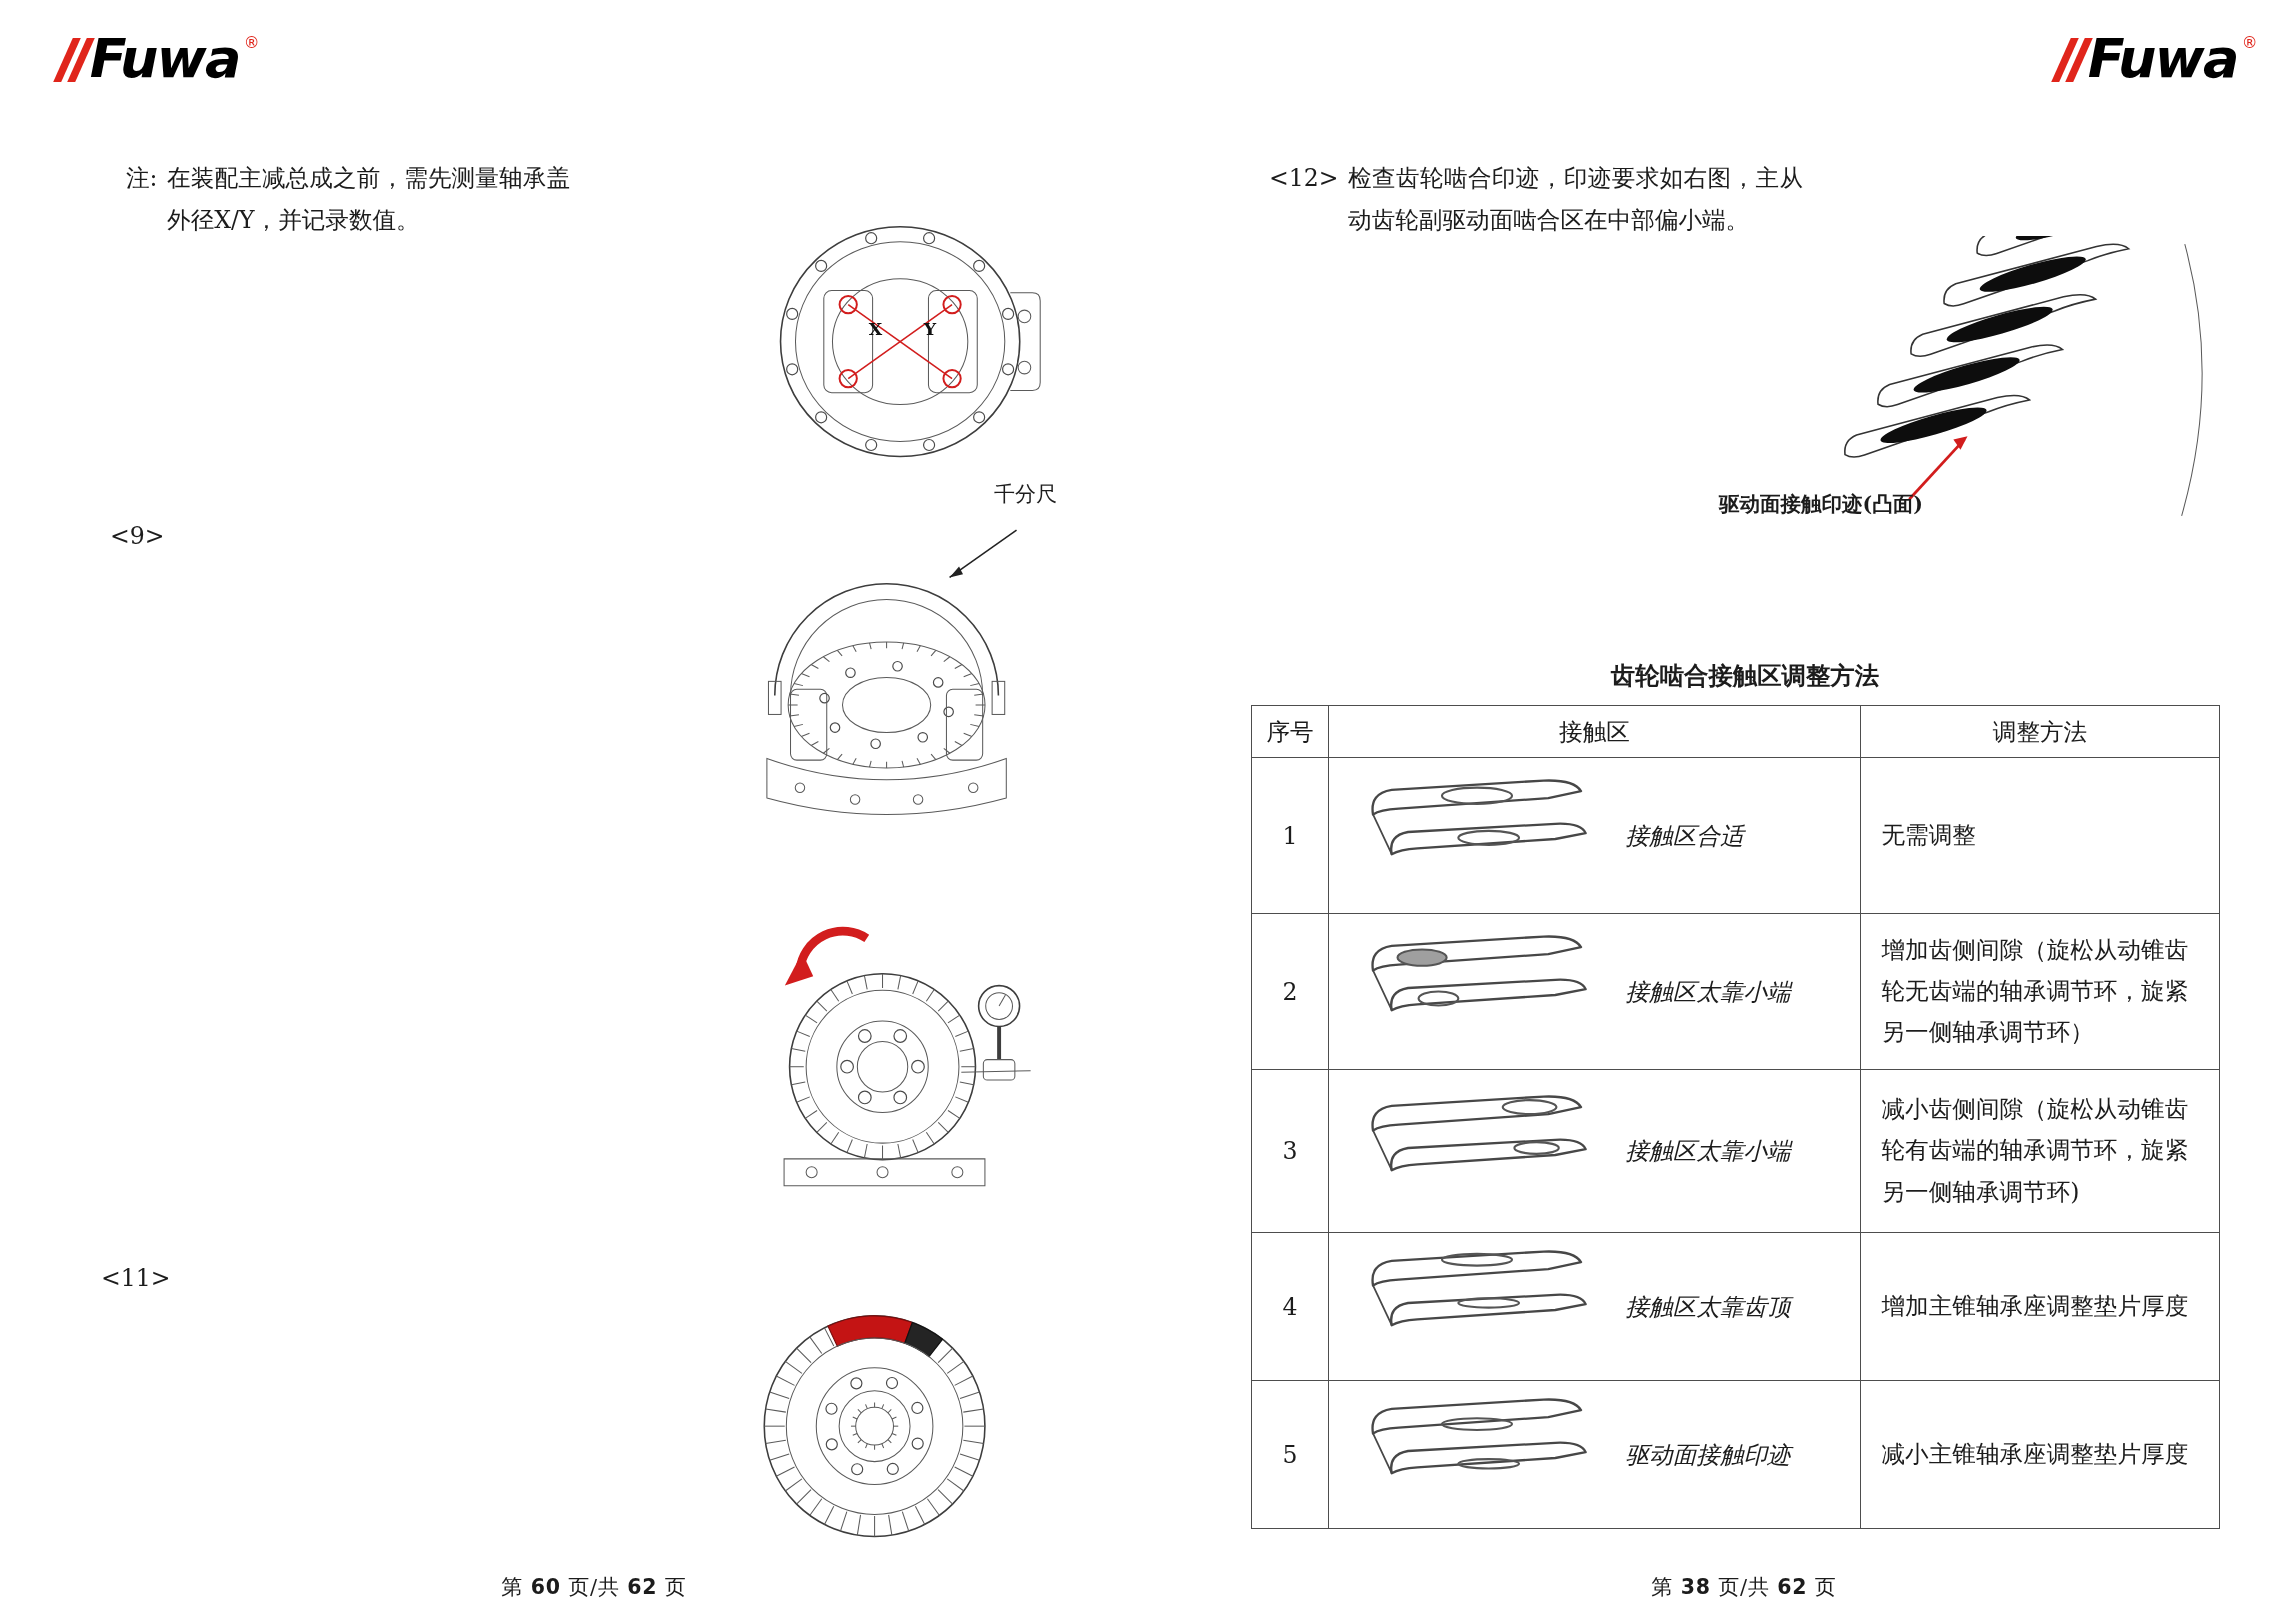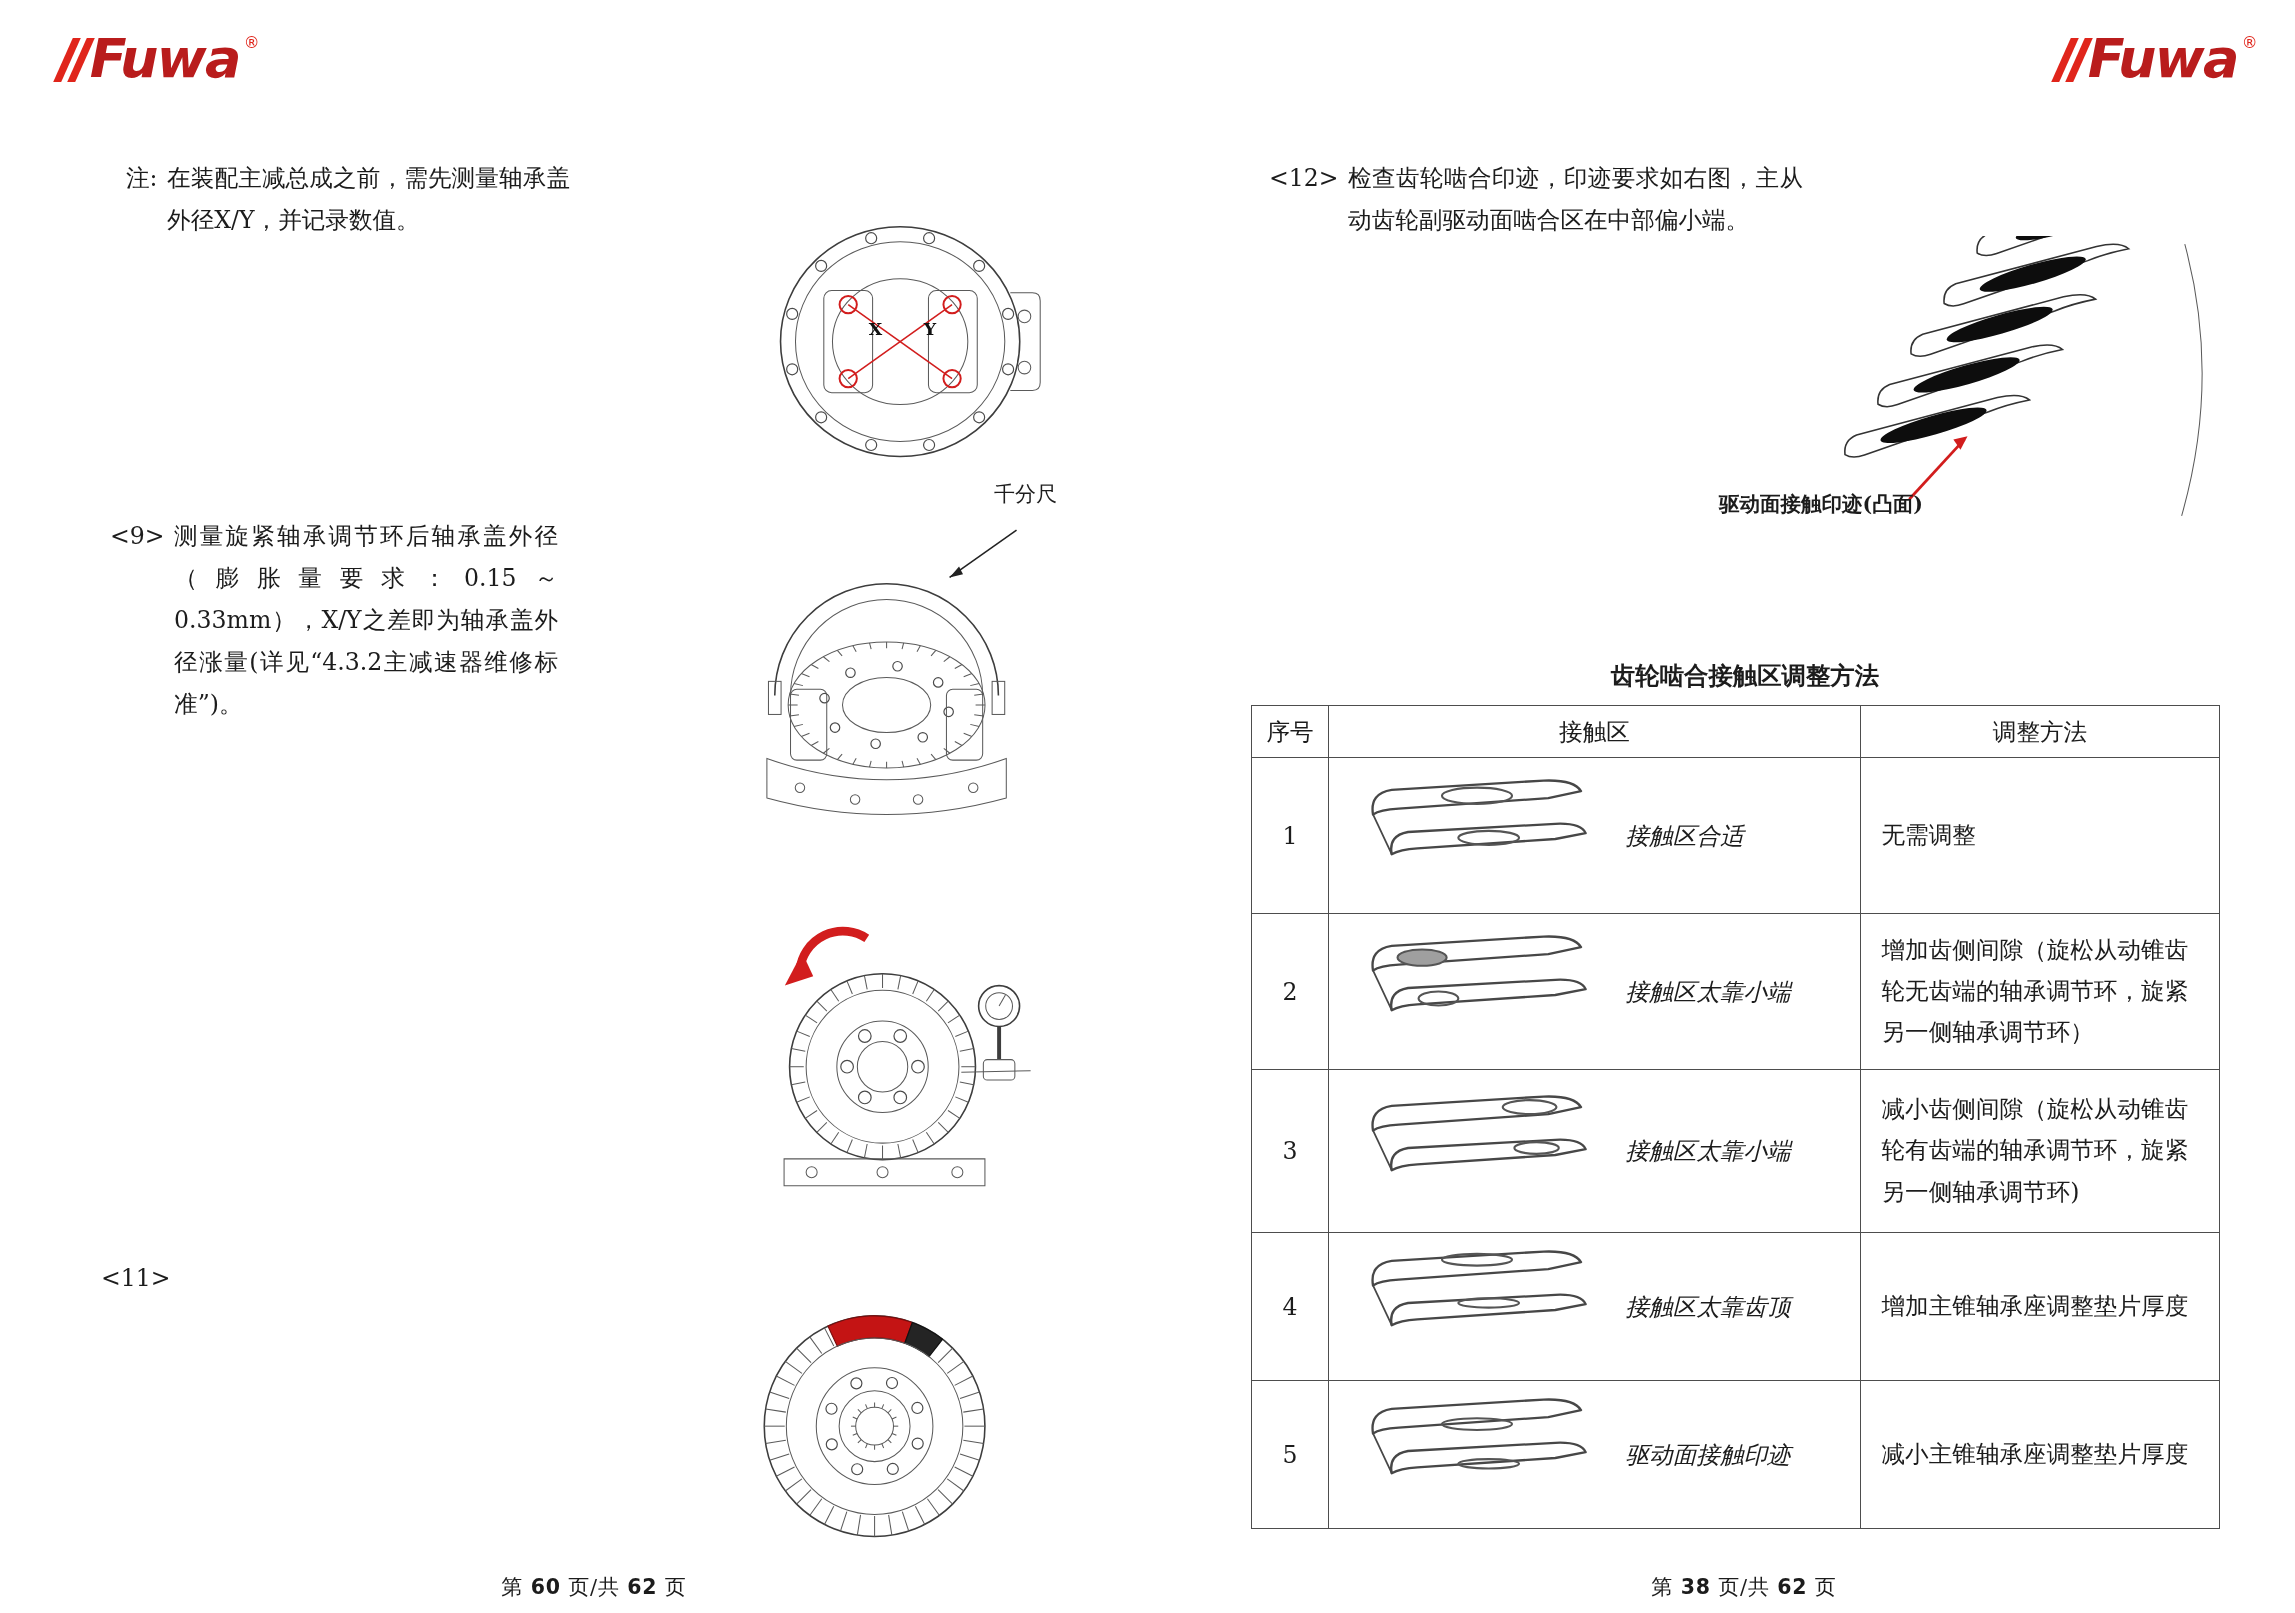--- a/index.html
+++ b/index.html
@@ -8,21 +8,21 @@
     position:relative; background:#ffffff; overflow:hidden;
     font-family:"DejaVu Serif","Liberation Serif",serif; color:#1c1c1c;
   }
   .abs { position:absolute; }
 
   
   .logo { display:flex; align-items:flex-start; }
   .logo-slashes { display:inline-flex; gap:6.3px; margin:6.3px 4.7px 0 0; transform:skewX(-24deg); }
   .logo-slashes i { display:block; width:7.9px; height:44px; background:#e0251b; }
   .logo-text { font-family:"DejaVu Sans","Liberation Sans",sans-serif; font-weight:bold;
-               font-style:italic; font-size:54px; line-height:1; color:#b91c1c; letter-spacing:-1.6px; }
+               font-style:italic; font-size:54px; line-height:1; color:#000000; letter-spacing:-1.6px; }
   .logo-reg { color:#e0251b; font-size:15.8px; margin:1.6px 0 0 3.9px; font-family:"DejaVu Sans",sans-serif; }
 
   
   .step { display:flex; gap:9.5px; font-size:23.6px; line-height:1.78; }
   .step .tag { flex:0 0 auto; white-space:nowrap; }
   .note-tag { flex:0 0 auto; }
   .body-txt { text-align:justify; }
 
   .footer { font-size:21px; letter-spacing:0.8px; white-space:nowrap; }
   .footer b { font-family:"DejaVu Sans","Liberation Sans",sans-serif; font-size:20.5px; }
@@ -105,21 +105,20 @@
       <circle class="red-line" cx="258" cy="105" r="11" stroke-width="2.5"></circle>
       <circle class="red-line" cx="126" cy="199" r="11" stroke-width="2.5"></circle>
       <circle class="red-line" cx="258" cy="199" r="11" stroke-width="2.5"></circle>
       <text x="152" y="143" font-size="22" font-weight="bold" fill="#111">X</text>
       <text x="222" y="143" font-size="22" font-weight="bold" fill="#111">Y</text>
     </svg>
   </div>
 
   <div class="step abs" style="left:110px;top:516px;">
     <span class="tag">&lt;9&gt;</span>
-    <div class="body-txt" style="width:384px;">测量旋紧轴承调节环后轴承盖外径（膨胀量要求：0.15～0.33mm），X/Y之差即为轴承盖外径涨量(详见“4.3.2主减速器维修标准”)。</div>
   </div>
 
   <div class="abs" style="left:713px;top:516px;">
     <svg width="359" height="315" viewBox="0 0 455 400">
       <path class="sketch" d="M78,228 A142,142 0 1 1 362,228" stroke-width="9"></path>
       <path class="sketch-thin" d="M98,228 A122,122 0 1 1 342,228"></path>
       <rect class="sketch-thin" x="70" y="210" width="16" height="42"></rect>
       <rect class="sketch-thin" x="354" y="210" width="16" height="42"></rect>
       <ellipse class="sketch-thin" cx="220" cy="240" rx="125" ry="80"></ellipse>
       <g data-ticks="220,240,113,72,125,80,36">

